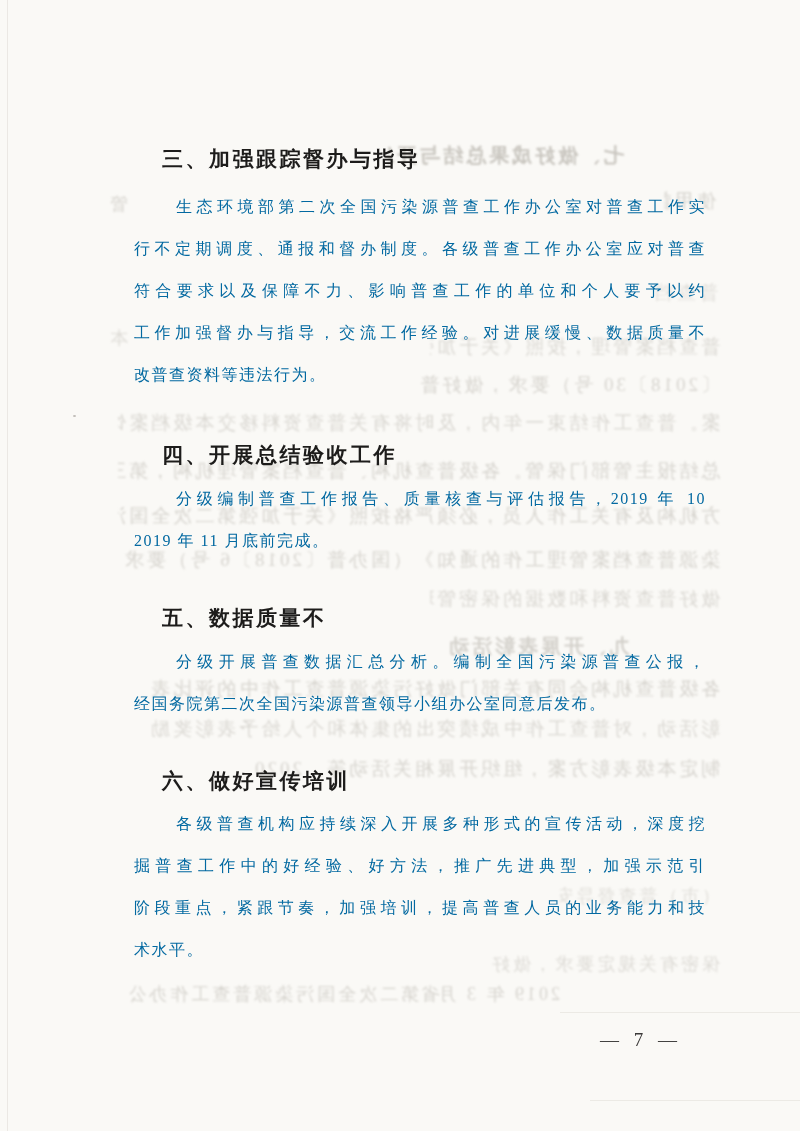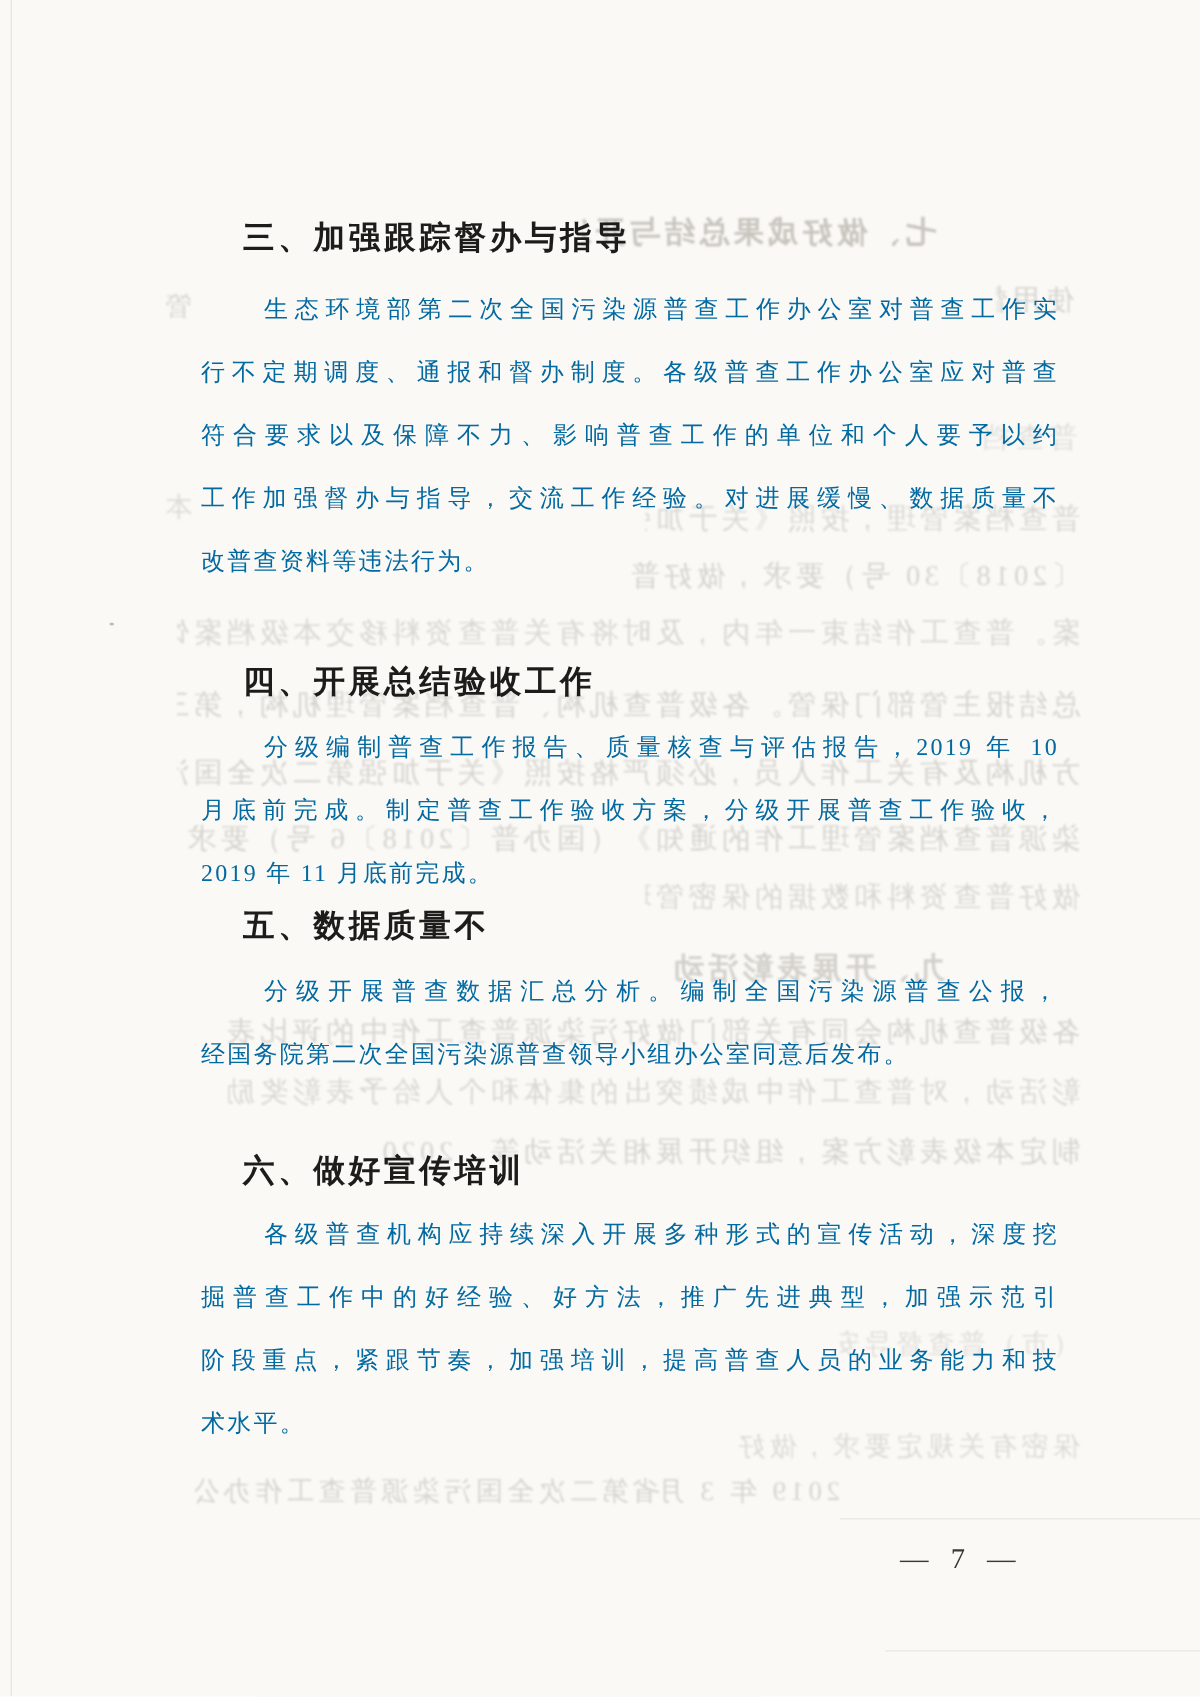--- a/index.html
+++ b/index.html
@@ -99,21 +99,20 @@
       <div class="ln jl ind">生态环境部第二次全国污染源普查工作办公室对普查工作实</div>
       <div class="ln jl">行不定期调度、通报和督办制度。各级普查工作办公室应对普查</div>
       <div class="ln jl">符合要求以及保障不力、影响普查工作的单位和个人要予以约</div>
       <div class="ln jl">工作加强督办与指导，交流工作经验。对进展缓慢、数据质量不</div>
       <div class="ln">改普查资料等违法行为。</div>
     </div>
 
     <div class="sec-heading" style="top:436px">四、开展总结验收工作</div>
     <div class="para" style="top:478px">
       <div class="ln jl ind">分级编制普查工作报告、质量核查与评估报告，2019 年 10</div>
-      <div class="ln jl">月底前完成。制定普查工作验收方案，分级开展普查工作验收，</div>
       <div class="ln">2019 年 11 月底前完成。</div>
     </div>
 
     <div class="sec-heading" style="top:599px">五、数据质量不</div>
     <div class="para" style="top:641px">
       <div class="ln jl ind">分级开展普查数据汇总分析。编制全国污染源普查公报，</div>
       <div class="ln">经国务院第二次全国污染源普查领导小组办公室同意后发布。</div>
     </div>
 
     <div class="sec-heading" style="top:762px">六、做好宣传培训</div>

